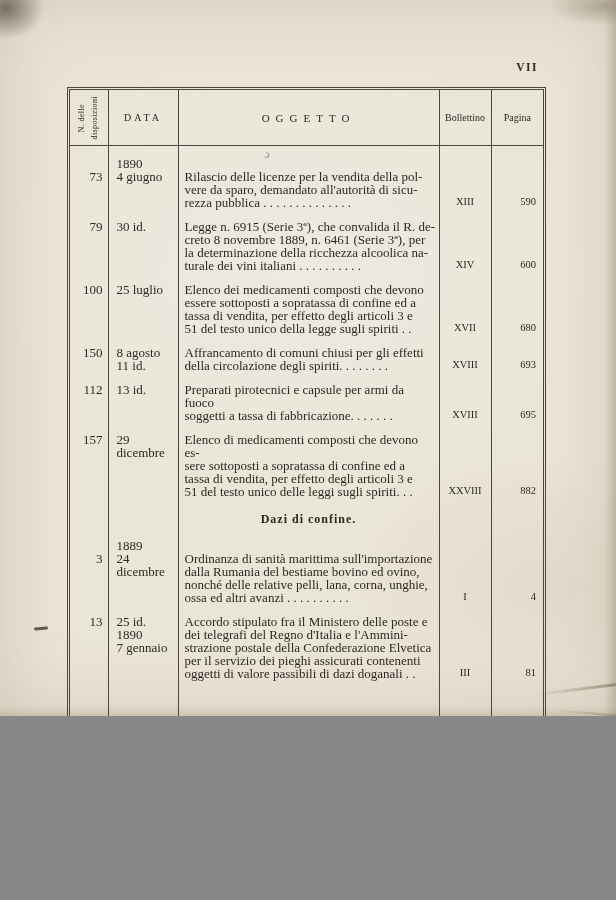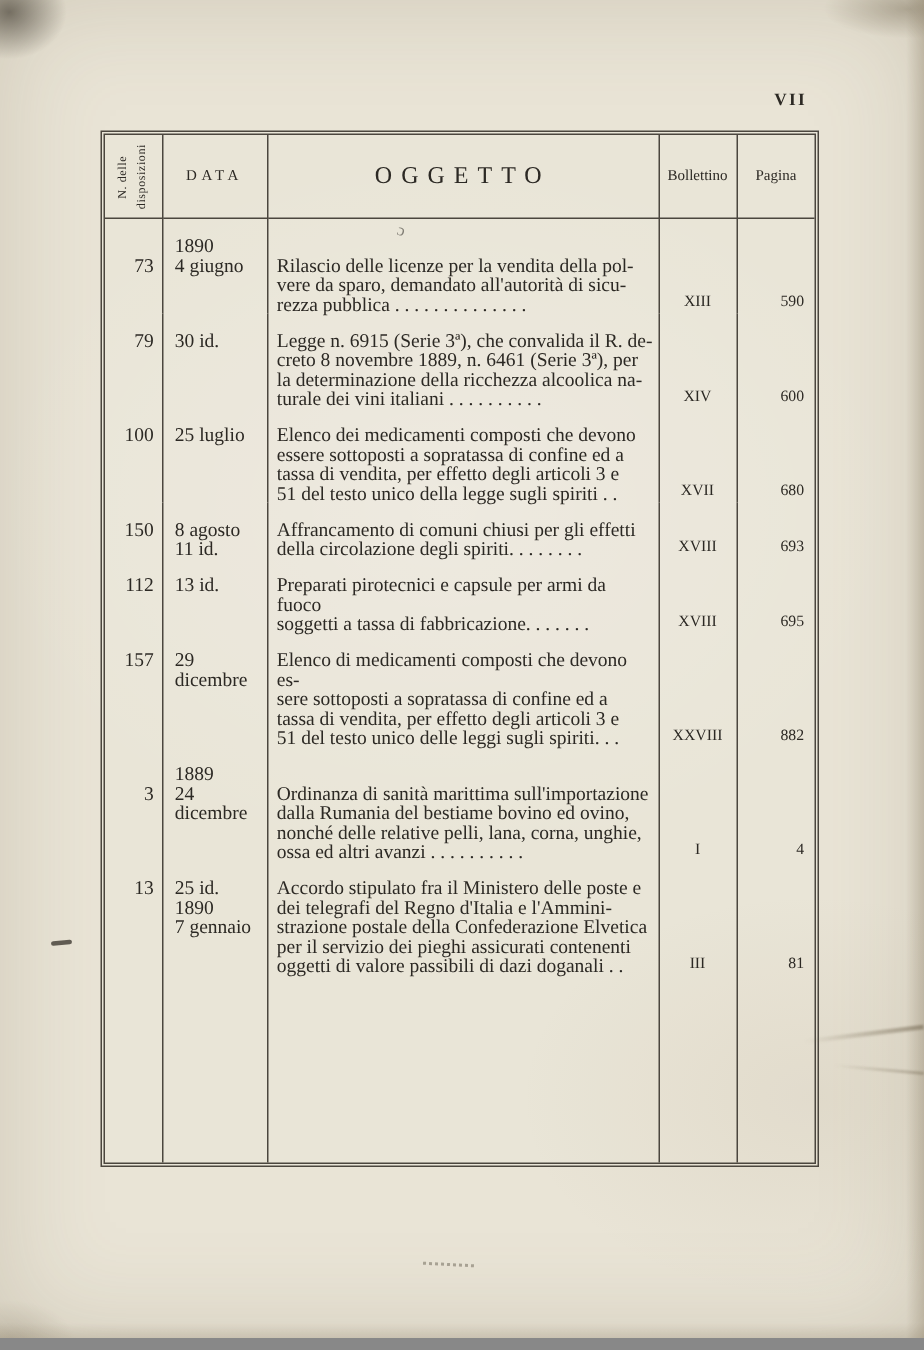--- a/index.html
+++ b/index.html
@@ -1,18 +1,18 @@
 <!DOCTYPE html>
 <html><head>
 <meta charset="utf-8">
 <style>
   html,body { margin:0; padding:0; background:#888; }
   .page {
     position:relative;
-    width:616px; height:892px;
+    width:616px; height:716px;
     margin:0 auto;
     background-color:#e9e4d6;
     background-image:
       linear-gradient(to left, rgba(120,105,80,.28), rgba(120,105,80,0) 12px),
       linear-gradient(to top, rgba(120,105,80,.18), rgba(120,105,80,0) 10px),
       radial-gradient(ellipse 55px 45px at 6px 8px, rgba(55,50,42,.65), rgba(55,50,42,0) 70%),
       radial-gradient(ellipse 80px 28px at 605px 6px, rgba(100,88,66,.38), rgba(100,88,66,0) 70%),
       radial-gradient(ellipse 60px 40px at 8px 895px, rgba(110,98,76,.25), rgba(110,98,76,0) 70%),
       radial-gradient(ellipse 420px 320px at 48% 38%, rgba(255,255,255,.22), rgba(255,255,255,0) 75%),
       radial-gradient(ellipse 260px 180px at 88% 82%, rgba(150,134,104,.10), rgba(150,134,104,0) 75%);
@@ -39,21 +39,21 @@
     font-weight:normal; padding:0;
   }
   .rot {
     writing-mode:vertical-rl;
     transform:rotate(180deg);
     white-space:pre-line;
     font-size:8px; line-height:1.6; letter-spacing:.4px;
     margin:0 auto;
   }
   .h-data { font-size:10px; letter-spacing:3px; }
-  .h-ogg  { font-size:16px; letter-spacing:6px; }
+  .h-ogg  { font-size:11px; letter-spacing:6px; }
   .h-boll, .h-pag { font-size:10px; }
   td {
     font-size:13px; line-height:13px;
     vertical-align:top; padding:11px 0 0 0;
     white-space:pre-line;
   }
   .cell-num  { text-align:right; padding-right:5px; }
   .cell-data { padding-left:8px; }
   .cell-ogg  { padding-left:6px; padding-right:3px; }
   .ogg-drop  { padding-top:24px; }
@@ -163,20 +163,27 @@
         <tr>
           <td class="cell-num">157</td>
           <td class="cell-data">29 dicembre</td>
           <td class="cell-ogg">Elenco di medicamenti composti che devono es-
 sere sottoposti a sopratassa di confine ed a
 tassa di vendita, per effetto degli articoli 3 e
 51 del testo unico delle leggi sugli spiriti. . .</td>
           <td class="cell-boll">XXVIII</td>
           <td class="cell-pag">882</td>
         </tr>
+        <tr class="section-row">
+          <td></td>
+          <td></td>
+          <td class="section-title">Dazi di confine.</td>
+          <td></td>
+          <td></td>
+        </tr>
         <tr>
           <td class="cell-num">
 3</td>
           <td class="cell-data">1889
 24 dicembre</td>
           <td class="cell-ogg ogg-drop">Ordinanza di sanità marittima sull'importazione
 dalla Rumania del bestiame bovino ed ovino,
 nonché delle relative pelli, lana, corna, unghie,
 ossa ed altri avanzi . . . . . . . . . .</td>
           <td class="cell-boll">I</td>

